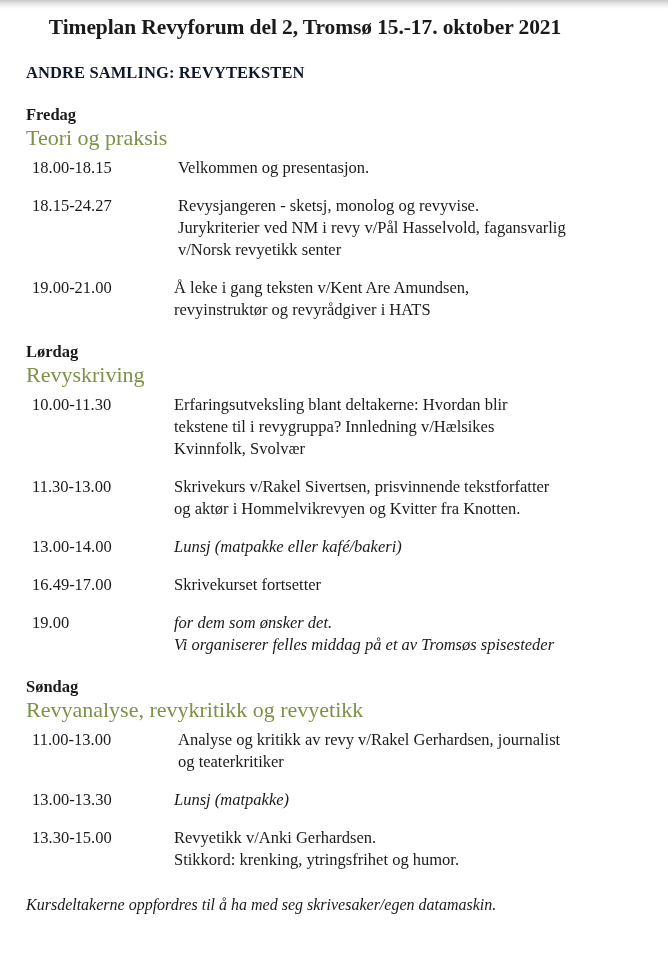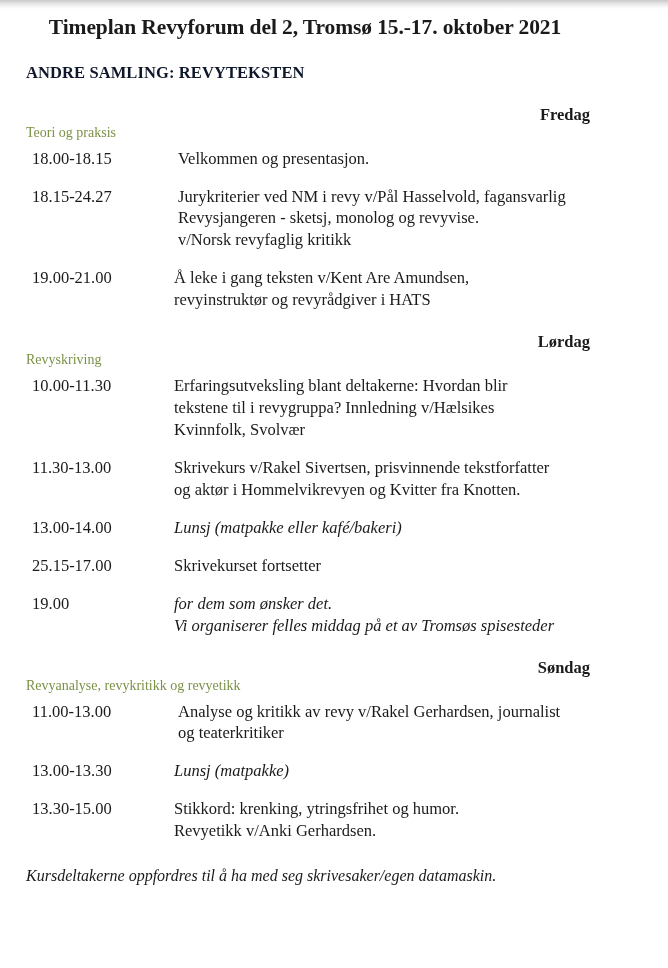--- a/index.html
+++ b/index.html
@@ -56,25 +56,24 @@
     margin-top: 21px;
   }
   .day-block.first {
     margin-top: 22px;
   }
 
   .day-name {
     font-weight: bold;
     font-size: 16.5px;
     line-height: 1.22;
-    text-align: right;
   }
   .day-subtitle {
     color: #7b9247;
-    font-size: 14px;
+    font-size: 22px;
     line-height: 1.2;
     margin-bottom: 1px;
   }
 
   .rows {
     margin: 6px;
     padding: 0;
   }
 
   .row {
@@ -130,23 +129,23 @@
         <div class="rows">
           <div class="row tight">
             <div class="time">18.00-18.15</div>
             <div class="desc indent">
               <div>Velkommen og presentasjon.</div>
             </div>
           </div>
           <div class="row">
             <div class="time">18.15-24.27</div>
             <div class="desc indent">
+              <div>Revysjangeren - sketsj, monolog og revyvise.</div>
               <div>Jurykriterier ved NM i revy v/Pål Hasselvold, fagansvarlig</div>
-              <div>Revysjangeren - sketsj, monolog og revyvise.</div>
-              <div>v/Norsk revyfaglig kritikk</div>
+              <div>v/Norsk revyetikk senter</div>
             </div>
           </div>
           <div class="row">
             <div class="time">19.00-21.00</div>
             <div class="desc">
               <div>Å leke i gang teksten v/Kent Are Amundsen,</div>
               <div>revyinstruktør og revyrådgiver i HATS</div>
             </div>
           </div>
         </div>
@@ -170,21 +169,21 @@
               <div>og aktør i Hommelvikrevyen og Kvitter fra Knotten.</div>
             </div>
           </div>
           <div class="row">
             <div class="time">13.00-14.00</div>
             <div class="desc italic">
               <div>Lunsj (matpakke eller kafé/bakeri)</div>
             </div>
           </div>
           <div class="row">
-            <div class="time">25.15-17.00</div>
+            <div class="time">16.49-17.00</div>
             <div class="desc">
               <div>Skrivekurset fortsetter</div>
             </div>
           </div>
           <div class="row">
             <div class="time">19.00</div>
             <div class="desc italic">
               <div>for dem som ønsker det.</div>
               <div>Vi organiserer felles middag på et av Tromsøs spisesteder</div>
             </div>
@@ -204,22 +203,22 @@
           </div>
           <div class="row">
             <div class="time">13.00-13.30</div>
             <div class="desc italic">
               <div>Lunsj (matpakke)</div>
             </div>
           </div>
           <div class="row">
             <div class="time">13.30-15.00</div>
             <div class="desc">
+              <div>Revyetikk v/Anki Gerhardsen.</div>
               <div>Stikkord: krenking, ytringsfrihet og humor.</div>
-              <div>Revyetikk v/Anki Gerhardsen.</div>
             </div>
           </div>
         </div>
       </div>
     </div>
 
   <div class="closing-note">Kursdeltakerne oppfordres til å ha med seg skrivesaker/egen datamaskin.</div>
 
 </div>
 

